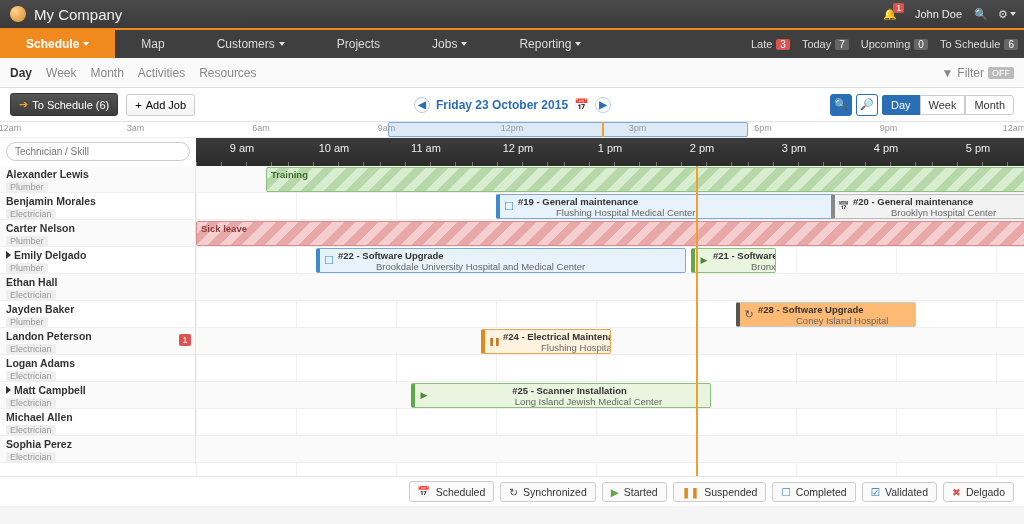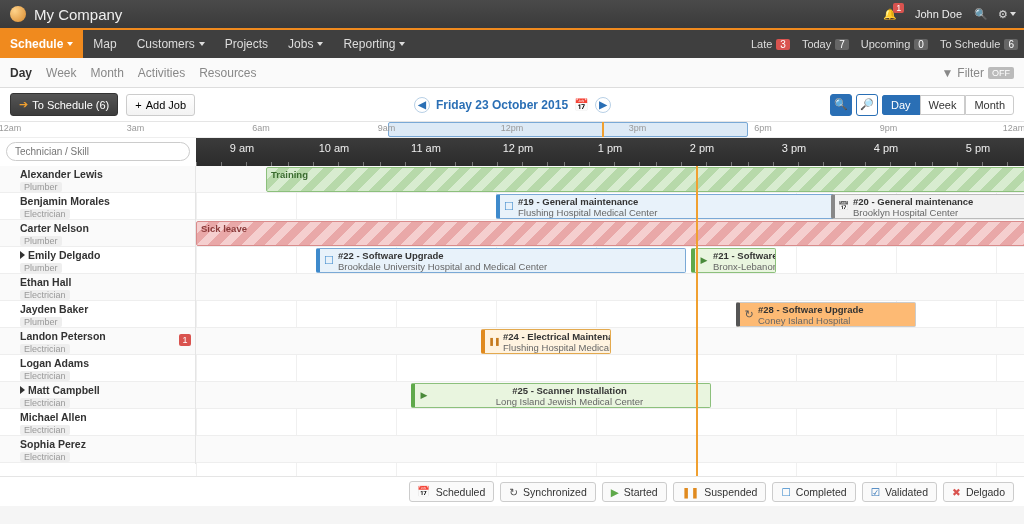--- a/index.html
+++ b/index.html
@@ -8,21 +8,21 @@
 
 .topbar { height: 30px; background: linear-gradient(#4a4a4a,#3a3a3a); border-bottom: 2px solid #f08a1e; display: flex; align-items: center; color: #eee; padding: 0 10px; }
 .topbar .logo { width: 16px; height: 16px; border-radius: 50%; background: radial-gradient(circle at 30% 30%, #ffd38a, #d98a2e); margin-right: 8px; }
 .topbar .company { font-size: 15px; font-weight: 300; flex: 1; }
 .topbar .right { display: flex; align-items: center; gap: 12px; }
 .topbar .ico { width: 14px; height: 14px; display: inline-flex; align-items: center; justify-content: center; color: #ddd; cursor: pointer; }
 .badge-red { background: #d9534f; color: #fff; font-size: 9px; padding: 0 3px; border-radius: 2px; position: relative; top: -6px; left: -4px; }
 
 
 .navbar { height: 28px; background: #3f3f3f; display: flex; align-items: stretch; color: #ddd; font-size: 12px; }
-.navbar .item { padding: 0 10px; display: flex; align-items: center; gap: 4px; cursor: pointer; }
+.navbar .item { padding: 0 26px; display: flex; align-items: center; gap: 4px; cursor: pointer; }
 .navbar .item.active { background: #f08a1e; color: #fff; font-weight: 600; }
 .navbar .spacer { flex: 1; }
 .navbar .stat { display: flex; align-items: center; gap: 4px; padding: 0 6px; font-size: 11px; }
 .stat .cnt { background: #666; border-radius: 2px; padding: 0 4px; font-size: 10px; color: #fff; }
 .stat .cnt.red { background: #d9534f; }
 .caret { width: 0; height: 0; border-left: 3px solid transparent; border-right: 3px solid transparent; border-top: 4px solid currentColor; }
 
 
 .subnav { height: 30px; background: #fafafa; border-bottom: 1px solid #ddd; display: flex; align-items: center; padding: 0 10px; gap: 14px; color: #888; font-size: 12px; }
 .subnav .tab { cursor: pointer; }
@@ -57,30 +57,30 @@
 
 .search { padding: 4px 6px; }
 .search input { width: 100%; border: 1px solid #ccc; border-radius: 12px; padding: 3px 22px 3px 8px; font-size: 10px; color: #888; }
 
 .hdr { height: 28px; background: linear-gradient(#3b3b3b,#2b2b2b); color: #eee; display: flex; position: relative; }
 .hdr .hcell { width: 100px; text-align: center; font-size: 11px; line-height: 20px; position: relative; }
 .hdr .ticks { position: absolute; bottom: 0; left: 0; right: 0; height: 6px; }
 .hdr .ticks i { position: absolute; bottom: 0; width: 1px; height: 4px; background: #777; }
 .row { height: 27px; border-bottom: 1px solid #eee; position: relative; }
 .row:nth-child(odd) { background: #fafafa; }
-.tech { position: absolute; left: 0; width: 196px; padding: 2px 20px; border-right: 1px solid #e5e5e5; }
+.tech { position: absolute; left: 0; width: 196px; padding: 2px 6px; border-right: 1px solid #e5e5e5; }
 .tech .nm { font-size: 10.5px; font-weight: 700; color: #333; display: flex; align-items: center; gap: 3px; }
 .tech .role { font-size: 9px; color: #999; background: #eee; border-radius: 2px; padding: 0 4px; display: inline-block; margin-top: 1px; }
 .tech .warn { position: absolute; right: 4px; top: 6px; background: #d9534f; color: #fff; font-size: 9px; width: 12px; height: 12px; text-align: center; border-radius: 2px; line-height: 12px; }
 .gridlines { position: absolute; inset: 0; background-image: linear-gradient(to right, #f0f0f0 1px, transparent 1px); background-size: 100px 100%; pointer-events: none; }
 .nowline { position: absolute; top: 28px; bottom: 0; width: 2px; background: #f0a030; z-index: 5; pointer-events: none; }
 
 .job { position: absolute; top: 1px; height: 25px; border-radius: 2px; padding: 1px 4px 1px 18px; font-size: 9.5px; line-height: 11px; overflow: hidden; white-space: nowrap; border: 1px solid; cursor: pointer; }
 .job .t { font-weight: 600; }
-.job .s { color: #666; }
+.job .s { color: #666; margin-left: 38px; }
 .job .ic { position: absolute; left: 3px; top: 5px; width: 12px; height: 12px; display: flex; align-items: center; justify-content: center; }
 
 .bg-training { background: repeating-linear-gradient(135deg,#d8ecd0 0 8px,#b7d9aa 8px 16px); border: 1px solid #8cc07c; color: #3a6b2f; font-weight: 700; padding-left: 4px; }
 .bg-sick     { background: repeating-linear-gradient(135deg,#f5cfcf 0 8px,#e9a8a8 8px 16px); border: 1px solid #d98b8b; color: #8a3a3a; font-weight: 700; padding-left: 4px; }
 
 .st-completed   { background: #e8f2fa; border-color: #7aa9d6; }
 .st-scheduled   { background: #f2f2f2; border-color: #bbb; }
 .st-started     { background: #e9f5df; border-color: #8cc07c; }
 .st-suspended   { background: #fff3e0; border-color: #e3a94e; }
 .st-sync        { background: #fdba74; border-color: #ccc; }

